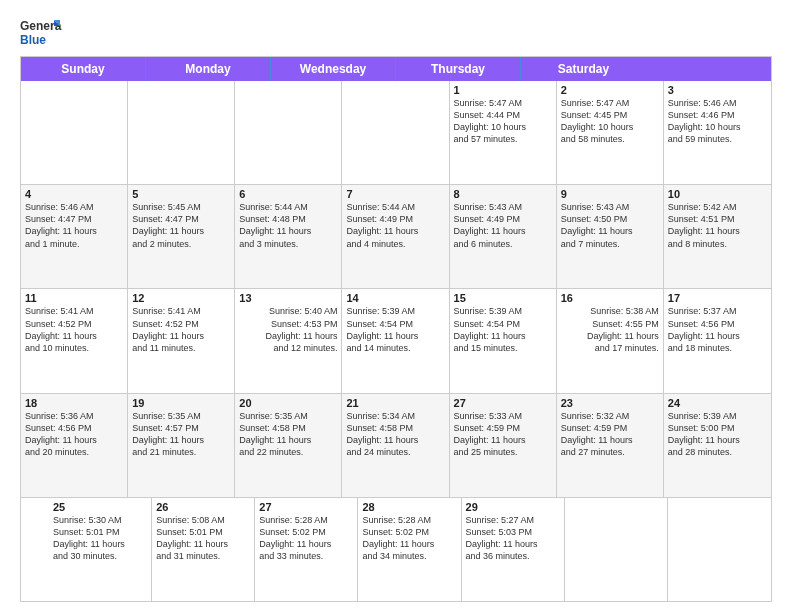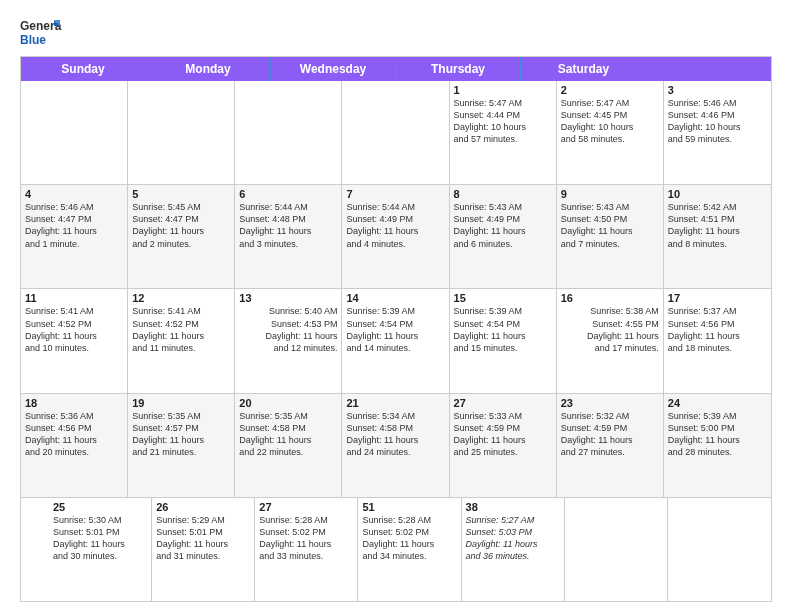--- a/index.html
+++ b/index.html
@@ -310,42 +310,42 @@
         <div class="cal-row">
           <div class="cal-cell">
             <div class="day-num">25</div>
             <div class="day-info" style="white-space: pre-line;">Sunrise: 5:30 AM
 Sunset: 5:01 PM
 Daylight: 11 hours
 and 30 minutes.</div>
           </div>
           <div class="cal-cell">
             <div class="day-num">26</div>
-            <div class="day-info" style="white-space: pre-line;">Sunrise: 5:29 AM
+            <div class="day-info" style="white-space: pre-line;">Sunrise: 5:08 AM
 Sunset: 5:01 PM
 Daylight: 11 hours
 and 31 minutes.</div>
           </div>
           <div class="cal-cell">
             <div class="day-num">27</div>
             <div class="day-info" style="white-space: pre-line;">Sunrise: 5:28 AM
 Sunset: 5:02 PM
 Daylight: 11 hours
 and 33 minutes.</div>
           </div>
           <div class="cal-cell">
-            <div class="day-num">51</div>
+            <div class="day-num">28</div>
             <div class="day-info" style="white-space: pre-line;">Sunrise: 5:28 AM
 Sunset: 5:02 PM
 Daylight: 11 hours
 and 34 minutes.</div>
           </div>
           <div class="cal-cell">
-            <div class="day-num">38</div>
-            <div class="day-info" style="white-space: pre-line; font-style: italic;">Sunrise: 5:27 AM
+            <div class="day-num">29</div>
+            <div class="day-info" style="white-space: pre-line;">Sunrise: 5:27 AM
 Sunset: 5:03 PM
 Daylight: 11 hours
 and 36 minutes.</div>
           </div>
           <div class="cal-cell empty"></div>
           <div class="cal-cell empty"></div>
         </div>
       </div>
   </div>
 </div>

